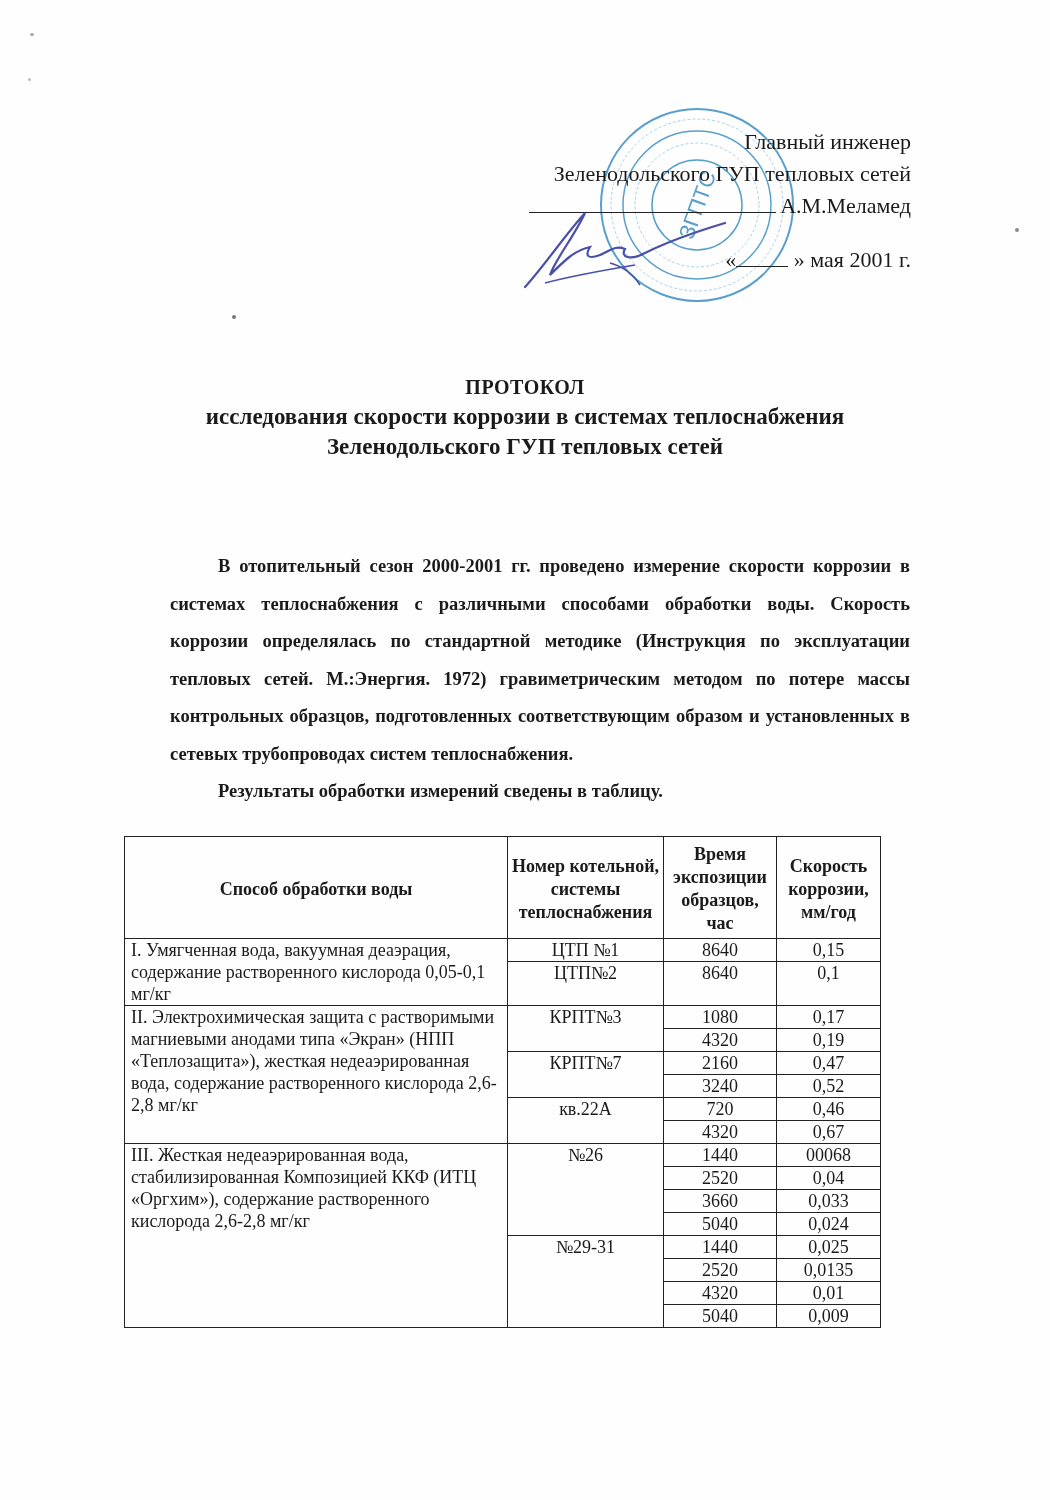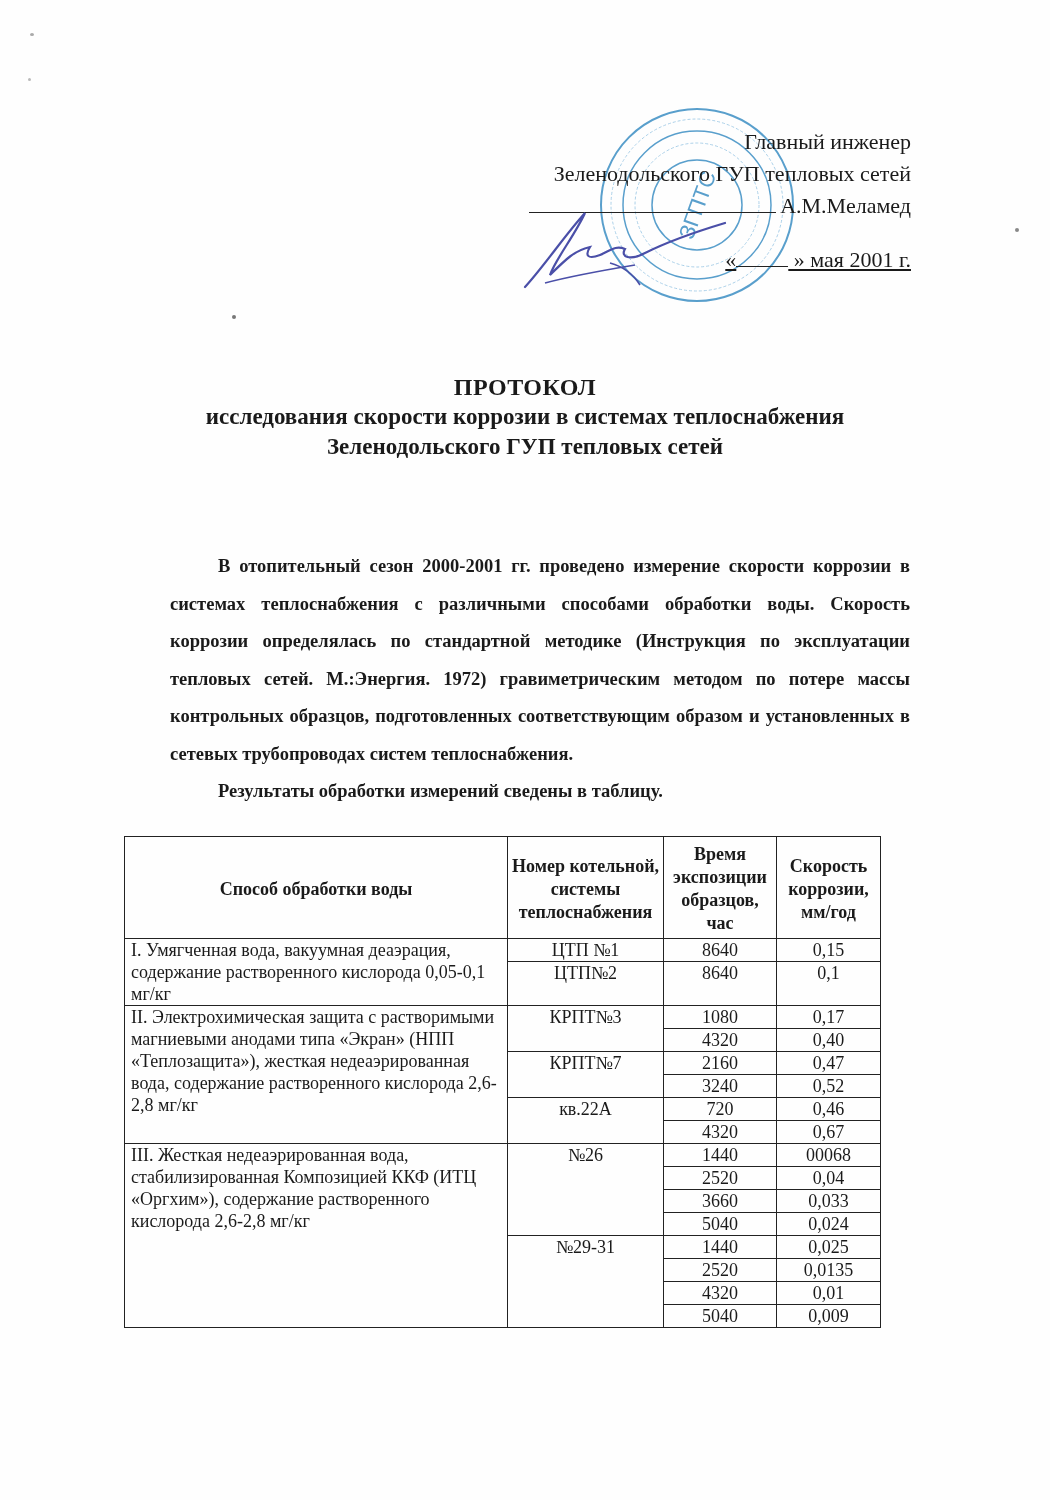--- a/index.html
+++ b/index.html
@@ -6,30 +6,30 @@
     body { width: 1050px; height: 1500px; position: relative; overflow: hidden;
            font-family: "Liberation Serif", "DejaVu Serif", serif; color: #1a1a1a; }
     .page { position: absolute; left: 0; top: 0; width: 1050px; height: 1500px; background: #fefefe; }
 
     
     .approval { position: absolute; right: 139px; top: 126px; width: 460px; text-align: right;
                 font-size: 22px; line-height: 32px; z-index: 3; }
     .approval .line { display: block; white-space: nowrap; }
     .approval .sign-line { display: inline-block; width: 247px; border-bottom: 1.5px solid #222;
                            height: 20px; vertical-align: baseline; margin-right: 4px; }
-    .approval .date-line { margin-top: 22px; text-decoration: underline; }
+    .approval .date-line { margin-top: 22px; }
     .approval .blank { display: inline-block; width: 52px; border-bottom: 1.5px solid #222; height: 18px; vertical-align: baseline; }
 
     .stamp { position: absolute; left: 597px; top: 105px; width: 200px; height: 200px; z-index: 2; opacity: 0.85; }
     .signature { position: absolute; left: 515px; top: 205px; width: 230px; height: 90px; z-index: 4; }
 
     
     .title-block { position: absolute; left: 0; top: 372px; width: 1050px; text-align: center;
                    font-weight: bold; font-size: 23px; line-height: 30px; }
-    .title-block .main { font-size: 24px; letter-spacing: 0.5px; }
+    .title-block .main { font-size: 20px; letter-spacing: 0.5px; }
 
     
     .body-text { position: absolute; left: 170px; top: 548px; width: 740px; font-size: 18.5px; line-height: 37.5px;
                  text-align: justify; }
     .body-text p { margin: 0; text-indent: 48px; font-weight: bold; }
 
     
     .tbl { position: absolute; left: 124px; top: 836px; border-collapse: collapse; font-size: 18px; }
     .tbl td, .tbl th { border: 1.3px solid #222; padding: 0 6px; vertical-align: top; }
     .tbl th { font-weight: bold; text-align: center; vertical-align: middle; line-height: 23px; padding: 3px 4px 0; }
@@ -116,21 +116,21 @@
       </tr>
 
       <tr>
         <td class="c1" rowspan="6">II. Электрохимическая защита с растворимыми магниевыми анодами типа «Экран» (НПП «Теплозащита»), жесткая недеаэрированная вода, содержание растворенного кислорода 2,6-2,8 мг/кг</td>
         <td class="c2" rowspan="2">КРПТ№3</td>
         <td class="c3">1080</td>
         <td class="c4">0,17</td>
       </tr>
       <tr>
         <td class="c3">4320</td>
-        <td class="c4">0,40</td>
+        <td class="c4">0,19</td>
       </tr>
       <tr>
         <td class="c2" rowspan="2">КРПТ№7</td>
         <td class="c3">2160</td>
         <td class="c4">0,47</td>
       </tr>
       <tr>
         <td class="c3">3240</td>
         <td class="c4">0,52</td>
       </tr>

